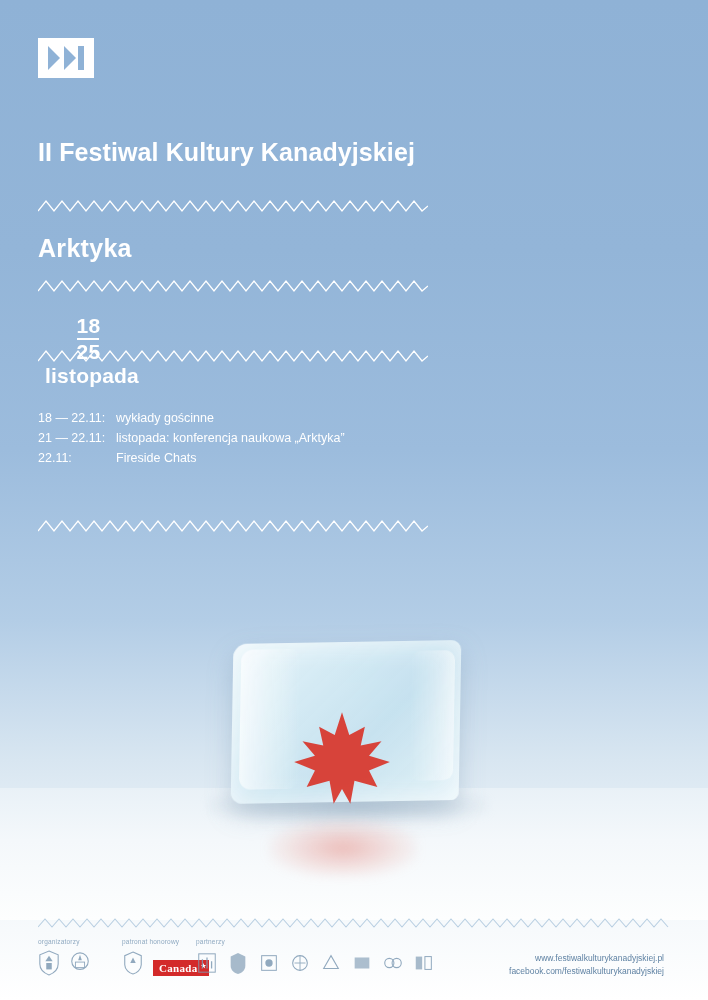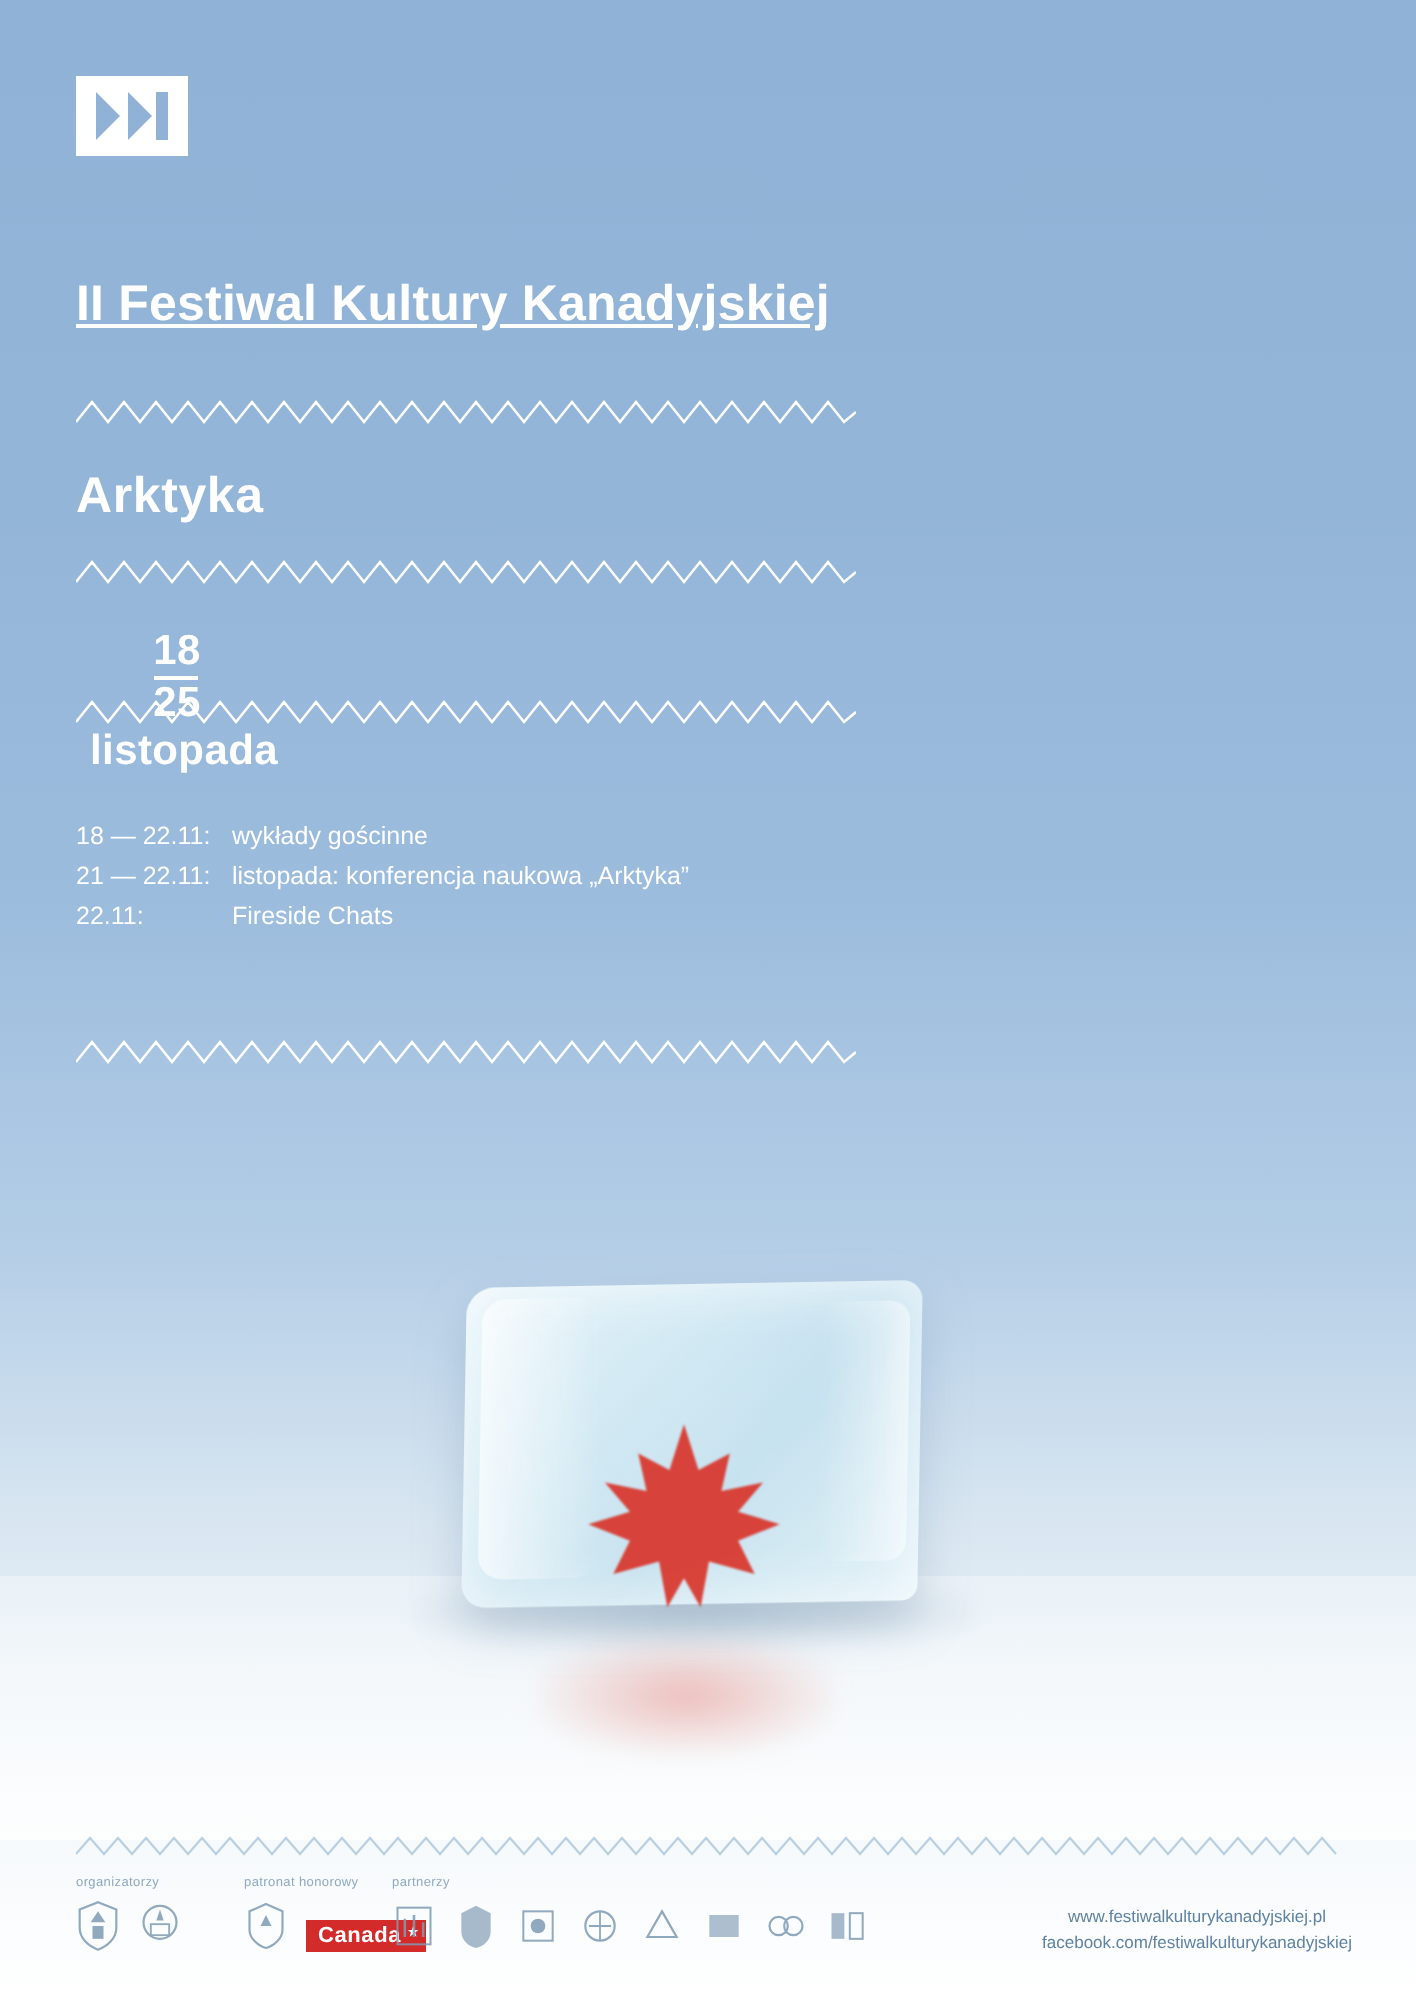--- a/index.html
+++ b/index.html
@@ -38,21 +38,20 @@
   
   .headline {
     position: absolute;
     left: 38px;
     top: 138px;
     color: #ffffff;
     font-size: 25px;
     font-weight: bold;
     letter-spacing: 0.1px;
     white-space: nowrap;
-    text-decoration: underline;
   }
   .subhead {
     position: absolute;
     left: 38px;
     top: 234px;
     color: #ffffff;
     font-size: 25px;
     font-weight: bold;
     letter-spacing: 0.3px;
   }
@@ -236,23 +235,23 @@
     position: absolute;
     right: 3px;
     top: 3px;
     width: 6px;
     height: 6px;
     background: #ffffff;
     clip-path: polygon(50% 0%, 61% 33%, 95% 33%, 68% 55%, 79% 90%, 50% 68%, 21% 90%, 32% 55%, 5% 33%, 39% 33%);
   }
   .web {
     position: absolute;
-    right: 32px;
+    right: 44px;
     top: 22px;
-    text-align: center;
+    text-align: right;
     font-size: 8.5px;
     line-height: 13px;
     color: #5f82a3;
   }
 </style>
 </head>
 <body>
 
 <div class="poster">
 
@@ -344,21 +343,21 @@
         <path d="M12 6 L16 12 H8 Z" fill="#7f9bb4"></path>
         <rect x="9" y="14" width="6" height="7" fill="#7f9bb4"></rect>
       </svg>
       <svg class="crest" viewBox="0 0 24 28">
         <circle cx="12" cy="12" r="9" fill="none" stroke="#7f9bb4" stroke-width="1.2"></circle>
         <path d="M12 5 L14 11 H10 Z" fill="#7f9bb4"></path>
         <rect x="7" y="13" width="10" height="6" fill="none" stroke="#7f9bb4" stroke-width="1"></rect>
       </svg>
     </div>
 
-    <div class="logo-row" style="left:122px;">
+    <div class="logo-row" style="left:122px;font-family:Liberation Serif, serif;">
       <svg class="crest" viewBox="0 0 24 28">
         <path d="M12 2 L21 6 V16 C21 21 16 25 12 26 C8 25 3 21 3 16 V6 Z" fill="none" stroke="#7f9bb4" stroke-width="1.2"></path>
         <path d="M12 8 L15 14 H9 Z" fill="#7f9bb4"></path>
       </svg>
       <span class="canada-wordmark">Canada</span>
     </div>
 
     <div class="logo-row" style="left:196px;">
       <svg class="crest" viewBox="0 0 24 28">
         <rect x="3" y="4" width="18" height="20" fill="none" stroke="#7f9bb4" stroke-width="1.1"></rect>

